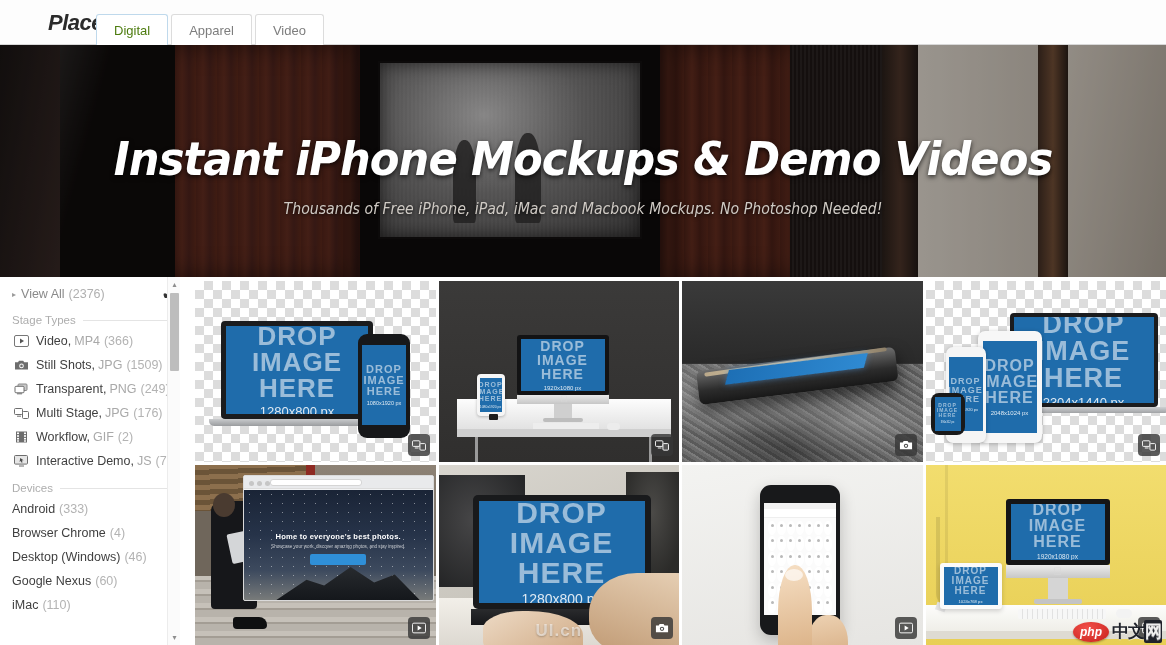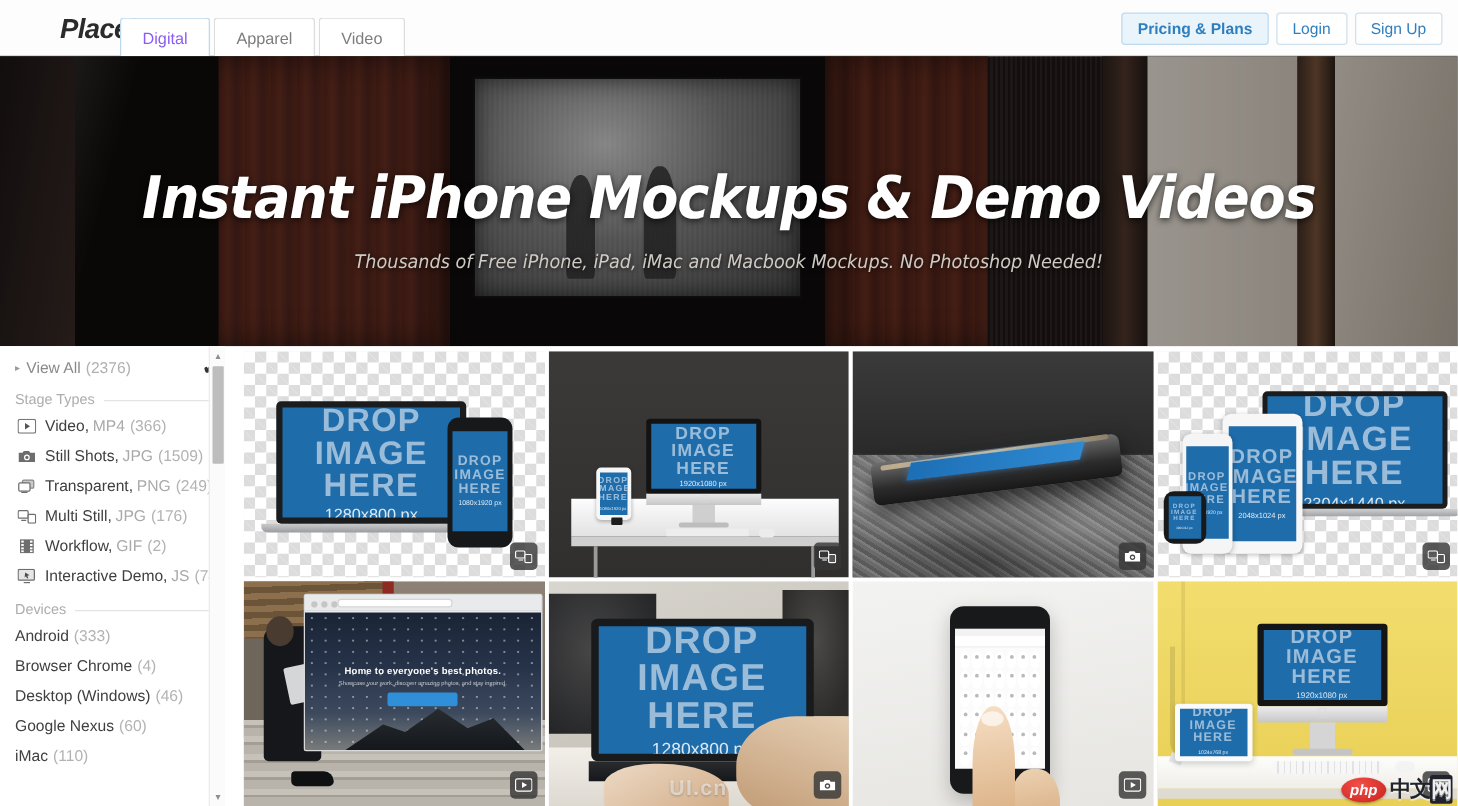--- a/index.html
+++ b/index.html
@@ -29,21 +29,21 @@
     height: 31px; padding: 0 17px;
     display: flex; align-items: center; justify-content: center;
     font-size: 13px; color: #7d7d7d;
     background: #fff;
     border: 1px solid #dcdcdc; border-bottom: none;
     border-radius: 3px 3px 0 0;
     margin-right: 3px;
     cursor: pointer;
   }
   .tab.active {
-    color: #8b5cf6; border-color: #bfd9ec;
+    color: #4d7c0f; border-color: #bfd9ec;
     background: #fff;
   }
 
   .authbtns { position: absolute; right: 12px; top: 10px; display: flex; }
   .btn {
     height: 26px; padding: 0 12px; margin-left: 6px;
     display: flex; align-items: center; justify-content: center;
     font-size: 12.5px; color: #2f7fbf;
     background: #fff; border: 1px solid #cfe0ee; border-radius: 3px;
     cursor: pointer; white-space: nowrap;
@@ -397,25 +397,20 @@
   <div class="logo">
     <b>Place</b><span class="lite">it</span>
   </div>
 
   <div class="tabs">
     <div class="tab active">Digital</div>
     <div class="tab">Apparel</div>
     <div class="tab">Video</div>
   </div>
 
-  <div class="authbtns">
-    <div class="btn primary">Pricing &amp; Plans</div>
-    <div class="btn">Login</div>
-    <div class="btn">Sign Up</div>
-  </div>
 </div>
 
 <div class="hero">
   <div class="hero-panels">
     <div class="p p1"></div>
     <div class="p p2"></div>
     <div class="p p3"></div>
     <div class="p p4">
       <div class="tv">
         <div class="fig" style="left:28%;top:44%;width:9%;height:48%;"></div>
@@ -491,21 +486,21 @@
     </div>
 
     <div class="sb-item">
       <span class="sb-ico">
         <svg width="15" height="12" viewBox="0 0 15 12">
             <rect x="0.5" y="1.5" width="8" height="6" rx="1" fill="none" stroke="#6d6d6d"></rect>
             <path d="M3 9.2h4" stroke="#6d6d6d"></path>
             <rect x="8.5" y="4.5" width="6" height="7" rx="1" fill="#fff" stroke="#6d6d6d"></rect>
           </svg>
       </span>
-      <span class="lbl">Multi Still,</span>
+      <span class="lbl">Multi Stage,</span>
       <span class="fmt">JPG</span>
       <span class="cnt">(176)</span>
     </div>
 
     <div class="sb-item">
       <span class="sb-ico">
         <svg width="15" height="12" viewBox="0 0 15 12">
             <rect x="2" y="0.5" width="11" height="11" fill="#6d6d6d"></rect>
             <g fill="#fff">
               <rect x="3" y="1.5" width="2" height="1.6"></rect>

